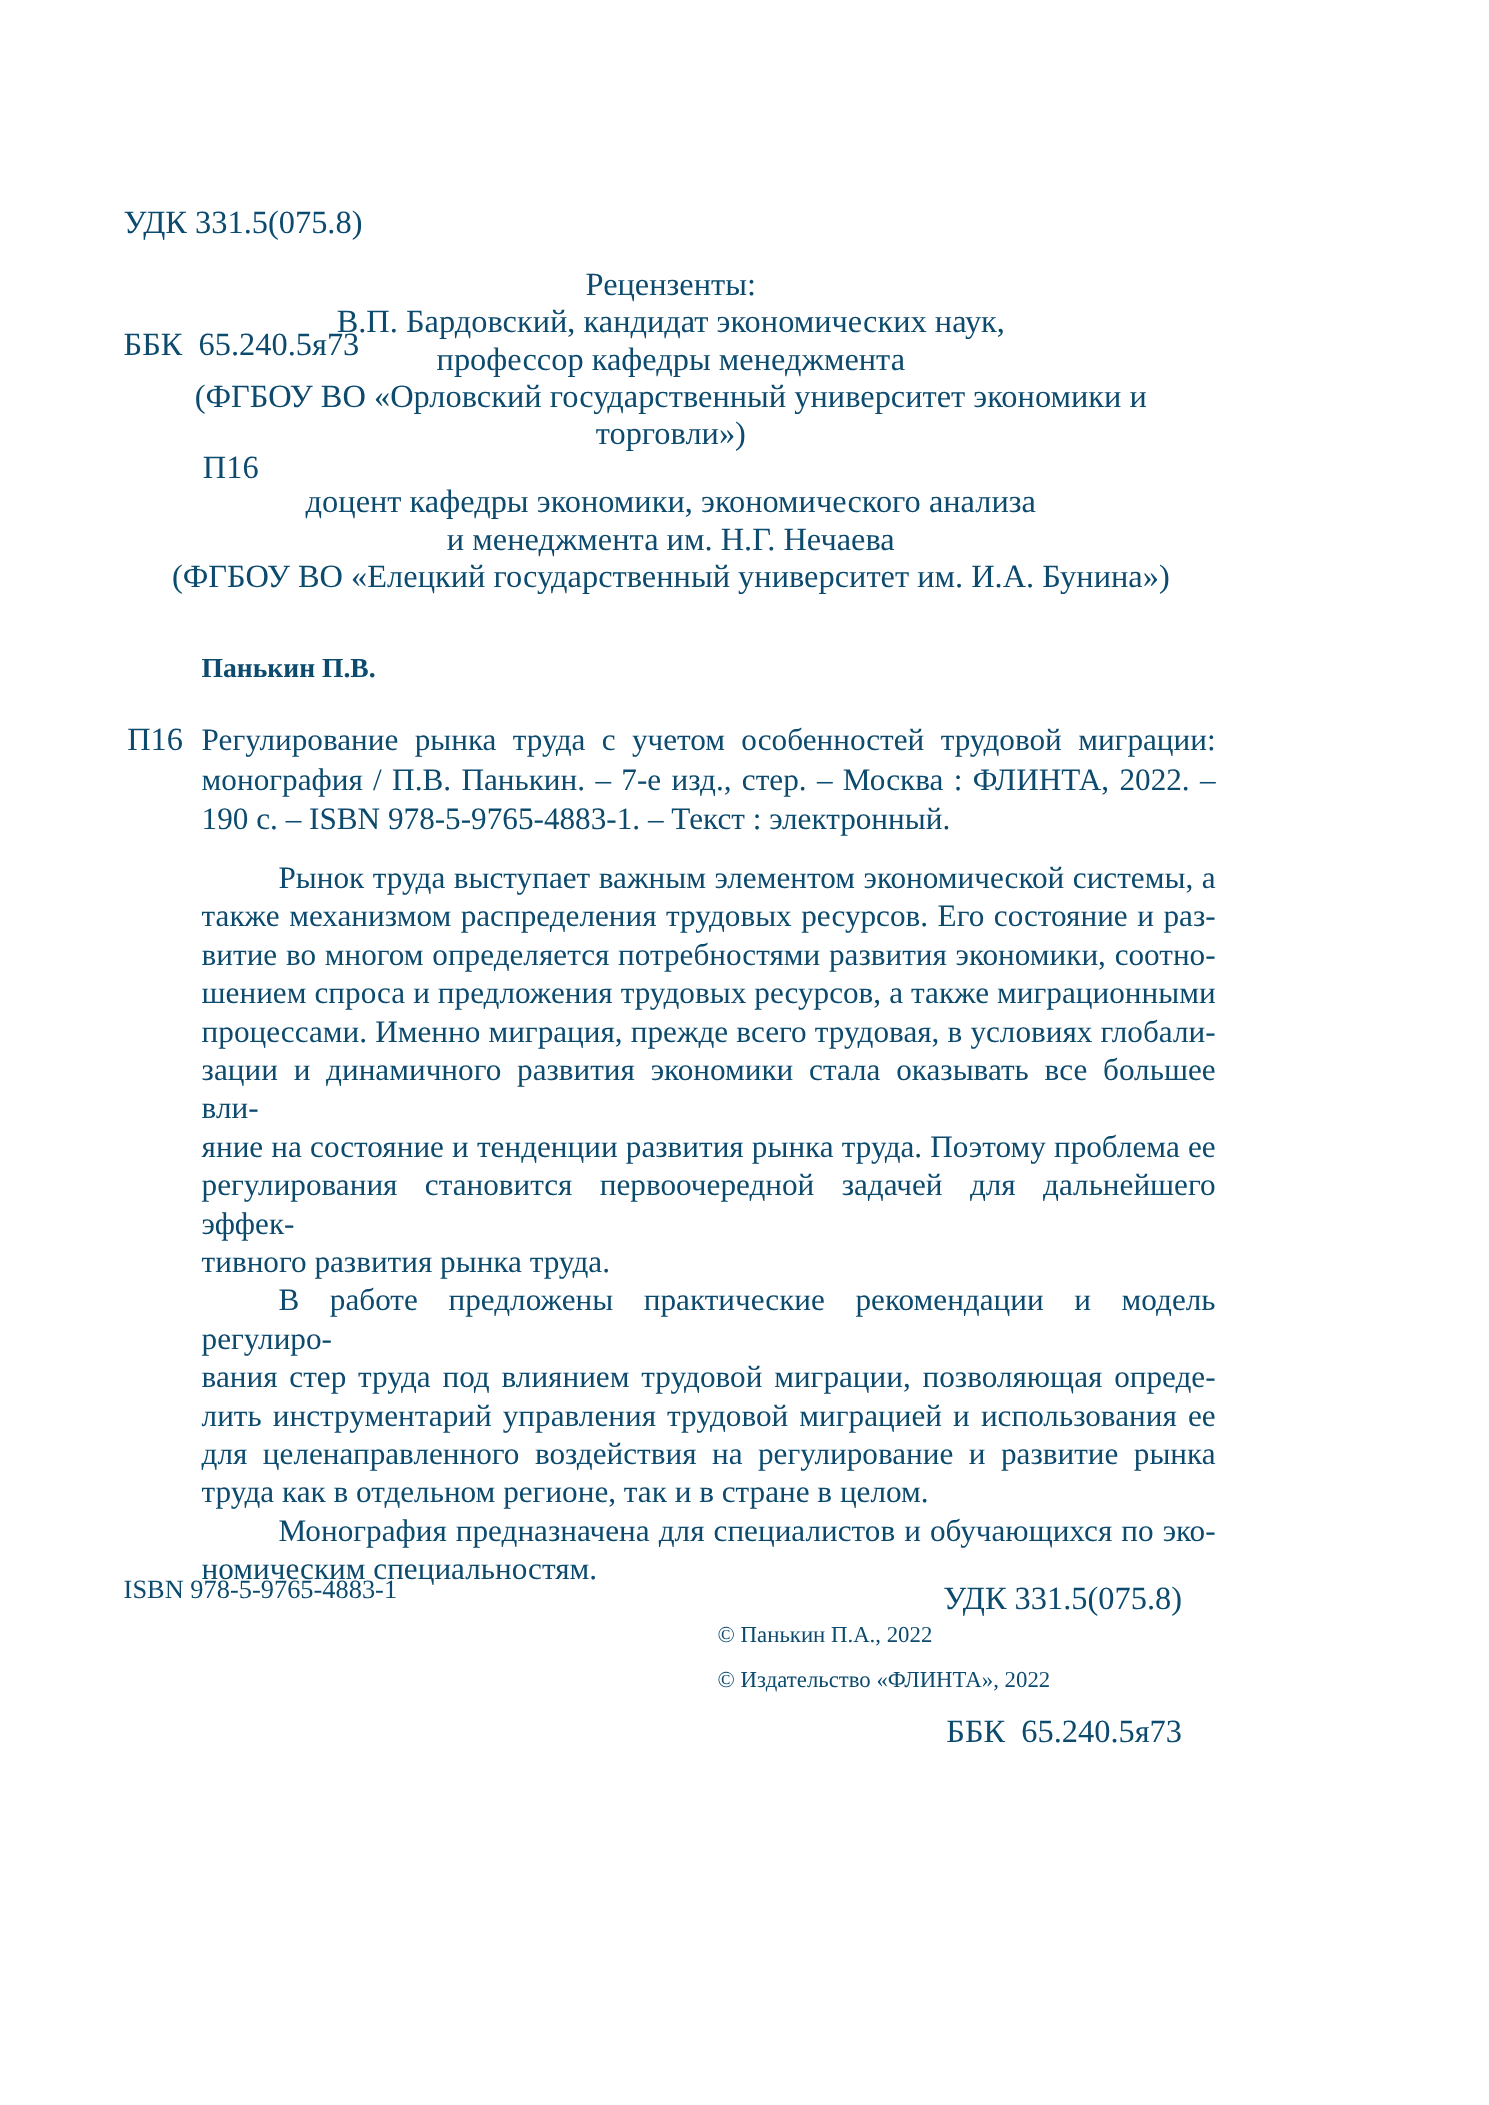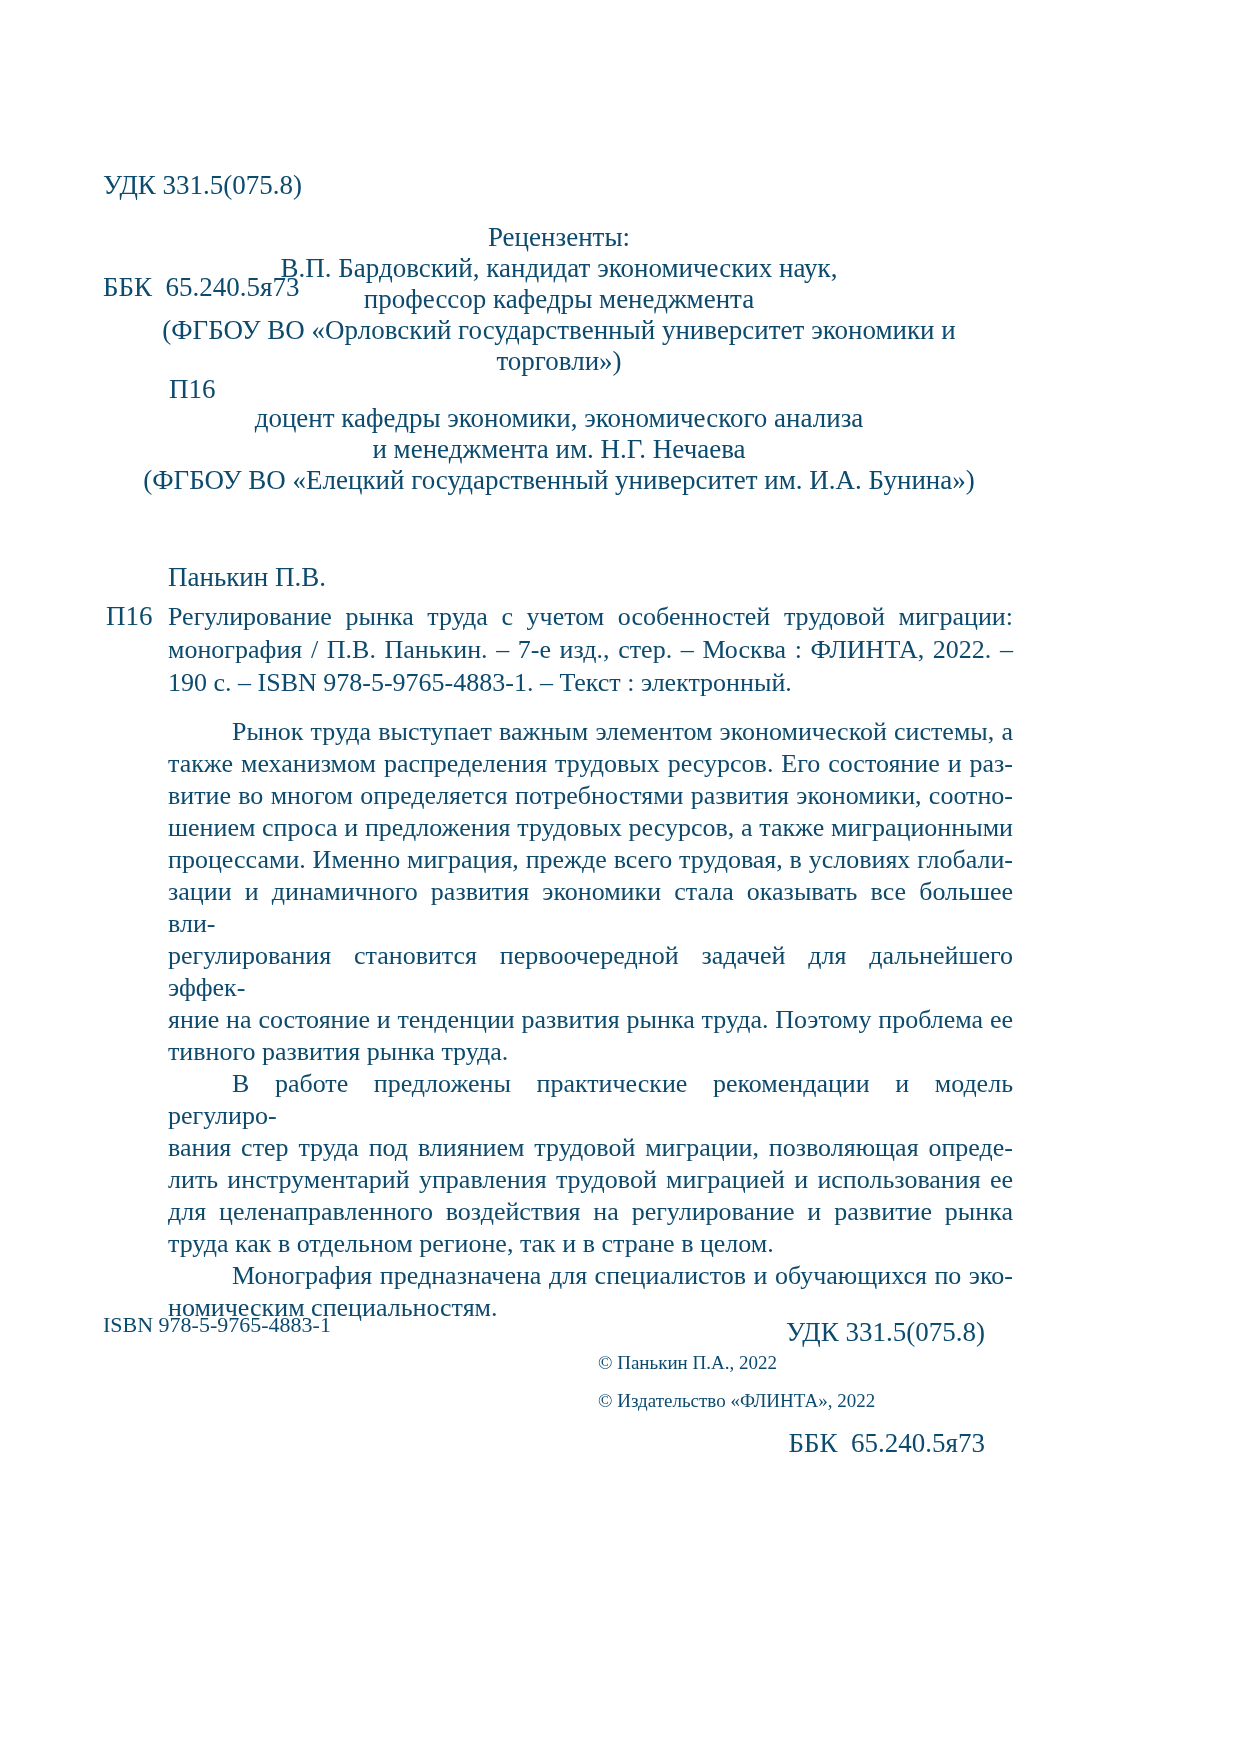--- a/index.html
+++ b/index.html
@@ -34,23 +34,23 @@
     font-size: 27px;
     line-height: 31px;
   }
   .rev-group-2 { margin-top: 26px; }
   .italic { }
 
   
   .author-line {
     position: absolute;
     left: 168px;
-    top: 562px;
-    font-size: 27px;
-    font-weight: normal;
+    top: 544px;
+    font-size: 23px;
+    font-weight: bold;
   }
   .catalog {
     position: absolute;
     left: 168px;
     top: 600px;
     width: 845px;
     font-size: 26px;
     line-height: 33px;
   }
   .catalog .sign {
@@ -145,22 +145,22 @@
     </div>
 
   <div class="annotation">
     <div class="jpara">
         <div class="">Рынок труда выступает важным элементом экономической системы, а</div>
         <div class="">также механизмом распределения трудовых ресурсов. Его состояние и раз-</div>
         <div class="">витие во многом определяется потребностями развития экономики, соотно-</div>
         <div class="">шением спроса и предложения трудовых ресурсов, а также миграционными</div>
         <div class="">процессами. Именно миграция, прежде всего трудовая, в условиях глобали-</div>
         <div class="">зации и динамичного развития экономики стала оказывать все большее вли-</div>
+        <div class="">яние на состояние и тенденции развития рынка труда. Поэтому проблема ее</div>
         <div class="">регулирования становится первоочередной задачей для дальнейшего эффек-</div>
-        <div class="">яние на состояние и тенденции развития рынка труда. Поэтому проблема ее</div>
         <div class="">тивного развития рынка труда.</div>
       </div>
     <div class="jpara">
         <div class="">В работе предложены практические рекомендации и модель регулиро-</div>
         <div class="">вания стер труда под влиянием трудовой миграции, позволяющая опреде-</div>
         <div class="">лить инструментарий управления трудовой миграцией и использования ее</div>
         <div class="">для целенаправленного воздействия на регулирование и развитие рынка</div>
         <div class="">труда как в отдельном регионе, так и в стране в целом.</div>
       </div>
     <div class="jpara">

